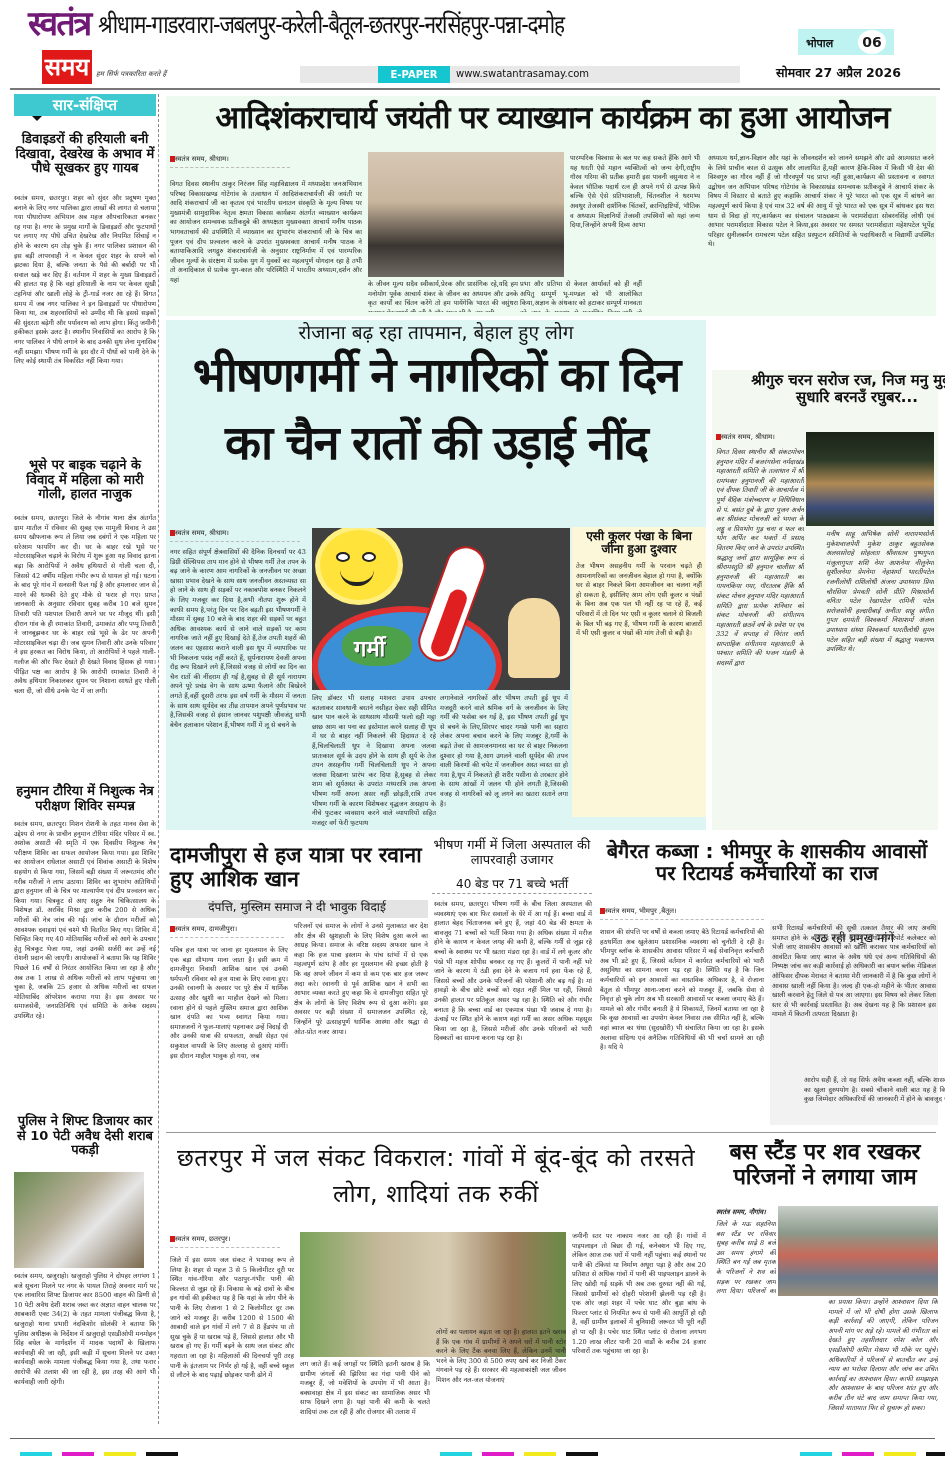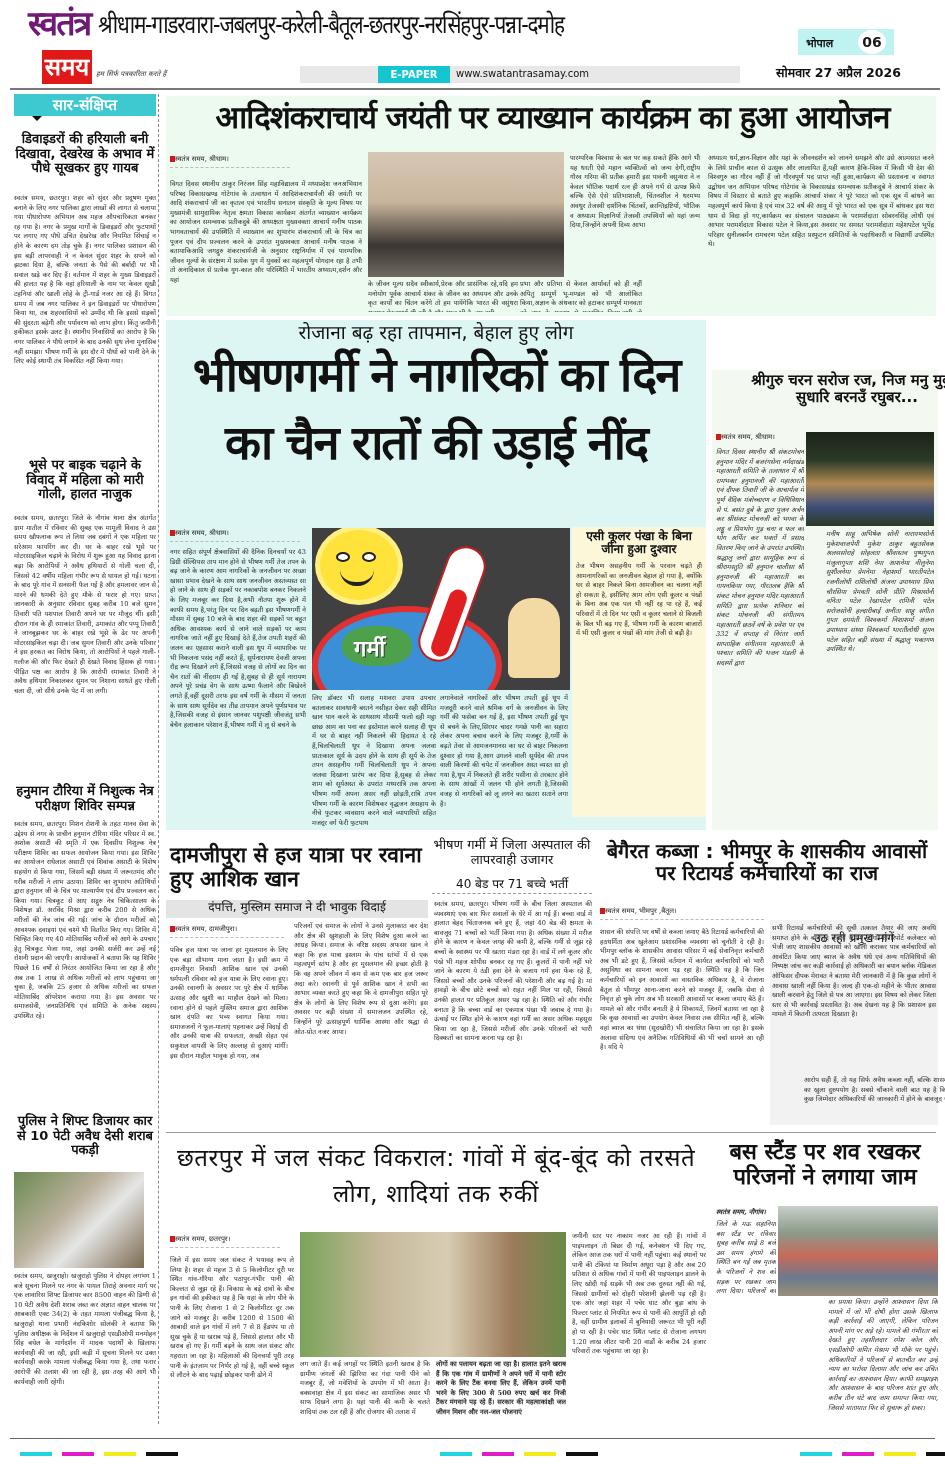--- a/index.html
+++ b/index.html
@@ -156,21 +156,21 @@
 
 <div class="abs hrule" style="left:166px;top:1132px;width:770px;"></div>
 <div class="abs head" style="left:166px;top:1140px;width:540px;font-size:24px;font-weight:normal;line-height:1.5;letter-spacing:0.5px;">छतरपुर में जल संकट विकराल: गांवों में बूंद-बूंद को तरसते लोग, शादियां तक रुकीं</div>
 <div class="abs byline" style="left:170px;top:1234px;width:110px;">
     <span class="sq"></span>
     <span>स्वतंत्र समय, छतरपुर।</span>
   </div>
 <div class="abs t" style="left:170px;top:1256px;width:124px;height:170px;">जिले में इस समय जल संकट ने भयावह रूप ले लिया है। शहर से महज 3 से 5 किलोमीटर दूरी पर स्थित गांव-गौरैया और पठापुर-गंभीर पानी की किल्लत से जूझ रहे हैं। विकास के बड़े दावों के बीच इन गांवों की हकीकत यह है कि यहां के लोग पीने के पानी के लिए रोजाना 1 से 2 किलोमीटर दूर तक जाने को मजबूर हैं। करीब 1200 से 1500 की आबादी वाले इन गांवों में लगे 7 से 8 हैंडपंप या तो सूख चुके हैं या खराब पड़े हैं, जिससे हालात और भी खराब हो गए हैं। गर्मी बढ़ने के साथ जल संकट और गहराता जा रहा है। महिलाओं की दिनचर्या पूरी तरह पानी के इंतजाम पर निर्भर हो गई है, वहीं बच्चे स्कूल से लौटने के बाद पढ़ाई छोड़कर पानी ढोने में</div>
 <div class="abs photo" style="left:300px;top:1232px;width:266px;height:125px;background:linear-gradient(90deg,#7aa35a 0%,#c5b89a 30%,#d8cdb3 55%,#9b7b5a 80%,#6a8a48 100%);"></div>
 <div class="abs t" style="left:300px;top:1360px;width:130px;height:66px;">लग जाते हैं। कई जगहों पर स्थिति इतनी खराब है कि ग्रामीण जंगलों की झिरिया का गंदा पानी पीने को मजबूर हैं, जो मवेशियों के उपयोग में भी आता है। बक्सवाहा क्षेत्र में इस संकट का सामाजिक असर भी साफ दिखने लगा है। यहां पानी की कमी के चलते शादियां तक टल रही हैं और रोजगार की तलाश में</div>
-<div class="abs t" style="left:436px;top:1360px;width:130px;height:66px;font-weight:bold;">लोगों का पलायन बढ़ता जा रहा है। हालात इतने खराब हैं कि एक गांव में ग्रामीणों ने अपने घरों में पानी स्टोर करने के लिए टैंक बनवा लिए हैं, लेकिन उनमें पानी भरने के लिए 300 से 500 रुपए खर्च कर निजी टैंकर मंगवाने पड़ रहे हैं। सरकार की महत्वाकांक्षी जल जीवन मिशन और नल-जल योजनाएं</div>
+<div class="abs t" style="left:436px;top:1328px;width:130px;height:66px;">लोगों का पलायन बढ़ता जा रहा है। हालात इतने खराब हैं कि एक गांव में ग्रामीणों ने अपने घरों में पानी स्टोर करने के लिए टैंक बनवा लिए हैं, लेकिन उनमें पानी भरने के लिए 300 से 500 रुपए खर्च कर निजी टैंकर मंगवाने पड़ रहे हैं। सरकार की महत्वाकांक्षी जल जीवन मिशन और नल-जल योजनाएं</div>
 <div class="abs t" style="left:572px;top:1232px;width:134px;height:194px;">जमीनी स्तर पर नाकाम नजर आ रही हैं। गांवों में पाइपलाइन तो बिछा दी गई, कनेक्शन भी दिए गए, लेकिन आज तक घरों में पानी नहीं पहुंचा। कई स्थानों पर पानी की टंकियां या निर्माण अधूरा पड़ा है और अब 20 प्रतिशत से अधिक गांवों में पानी की पाइपलाइन डालने के लिए खोदी गई सड़कें भी अब तक दुरुस्त नहीं की गईं, जिससे ग्रामीणों को दोहरी परेशानी झेलनी पड़ रही है। एक ओर जहां शहर में पचेर घाट और बुड़ा बांध के फिल्टर प्लांट से नियमित रूप से पानी की आपूर्ति हो रही है, वहीं ग्रामीण इलाकों में बुनियादी जरूरत भी पूरी नहीं हो पा रही है। पचेर घाट स्थित प्लांट से रोजाना लगभग 1.20 लाख लीटर पानी 20 वार्डों के करीब 24 हजार परिवारों तक पहुंचाया जा रहा है।</div>
 
 <div class="abs head" style="left:712px;top:1140px;width:226px;font-size:22px;">बस स्टैंड पर शव रखकर परिजनों ने लगाया जाम</div>
 <div class="abs t" style="left:716px;top:1208px;width:60px;height:12px;font-weight:bold;font-style:italic;">स्वतंत्र समय, नौगांव।</div>
 <div class="abs photo" style="left:778px;top:1206px;width:160px;height:90px;background:linear-gradient(180deg,#c9cfc9 0%,#8b9a8b 30%,#c86a5a 55%,#6b7a8c 80%,#9a8f7a 100%);"></div>
 <div class="abs t" style="left:716px;top:1220px;width:60px;height:76px;font-style:italic;">जिले के मऊ सहानिया बस स्टैंड पर रविवार सुबह करीब साढ़े 8 बजे उस समय हंगामे की स्थिति बन गई जब मृतक के परिजनों ने शव को सड़क पर रखकर जाम लगा दिया। परिजनों का आरोप था कि उनके लड़के को दो युवक घर से बाइक पर अपने साथ ले गए थे और बाद में उसे बस के नीचे फेंक दिया गया, जिससे उसकी मौत हो गई। इस घटना से आक्रोशित परिजनों ने आरोपियों को मौके पर बुलाने और उनके खिलाफ सख्त कार्रवाई की मांग को लेकर सड़क जाम कर दिया। करीब तीन घंटे तक चले इस जाम के दौरान यातायात पूरी तरह बाधित रहा और बस स्टैंड पर लोगों की भारी भीड़ जमा हो गई। सूचना मिलते ही थाना प्रभारी संजय राय पुलिस बल के साथ मौके पर पहुंचे और परिजनों को समझाने</div>
 <div class="abs t" style="left:828px;top:1298px;width:110px;height:128px;font-style:italic;">का प्रयास किया। उन्होंने आश्वासन दिया कि मामले में जो भी दोषी होगा उसके खिलाफ कड़ी कार्रवाई की जाएगी, लेकिन परिजन अपनी मांग पर अड़े रहे। मामले की गंभीरता को देखते हुए तहसीलदार रमेश कोल और एसडीओपी अमित मेश्राम भी मौके पर पहुंचे। अधिकारियों ने परिजनों से बातचीत कर उन्हें न्याय का भरोसा दिलाया और जांच कर उचित कार्रवाई का आश्वासन दिया। काफी समझाइश और आश्वासन के बाद परिजन शांत हुए और करीब तीन घंटे बाद जाम समाप्त किया गया, जिससे यातायात फिर से सुचारू हो सका।</div>
 
 <div class="abs hrule" style="left:10px;top:1438px;width:925px;background:#666;"></div>
 <div class="abs" style="left:20px;top:1452px;display:flex;gap:10px;">

